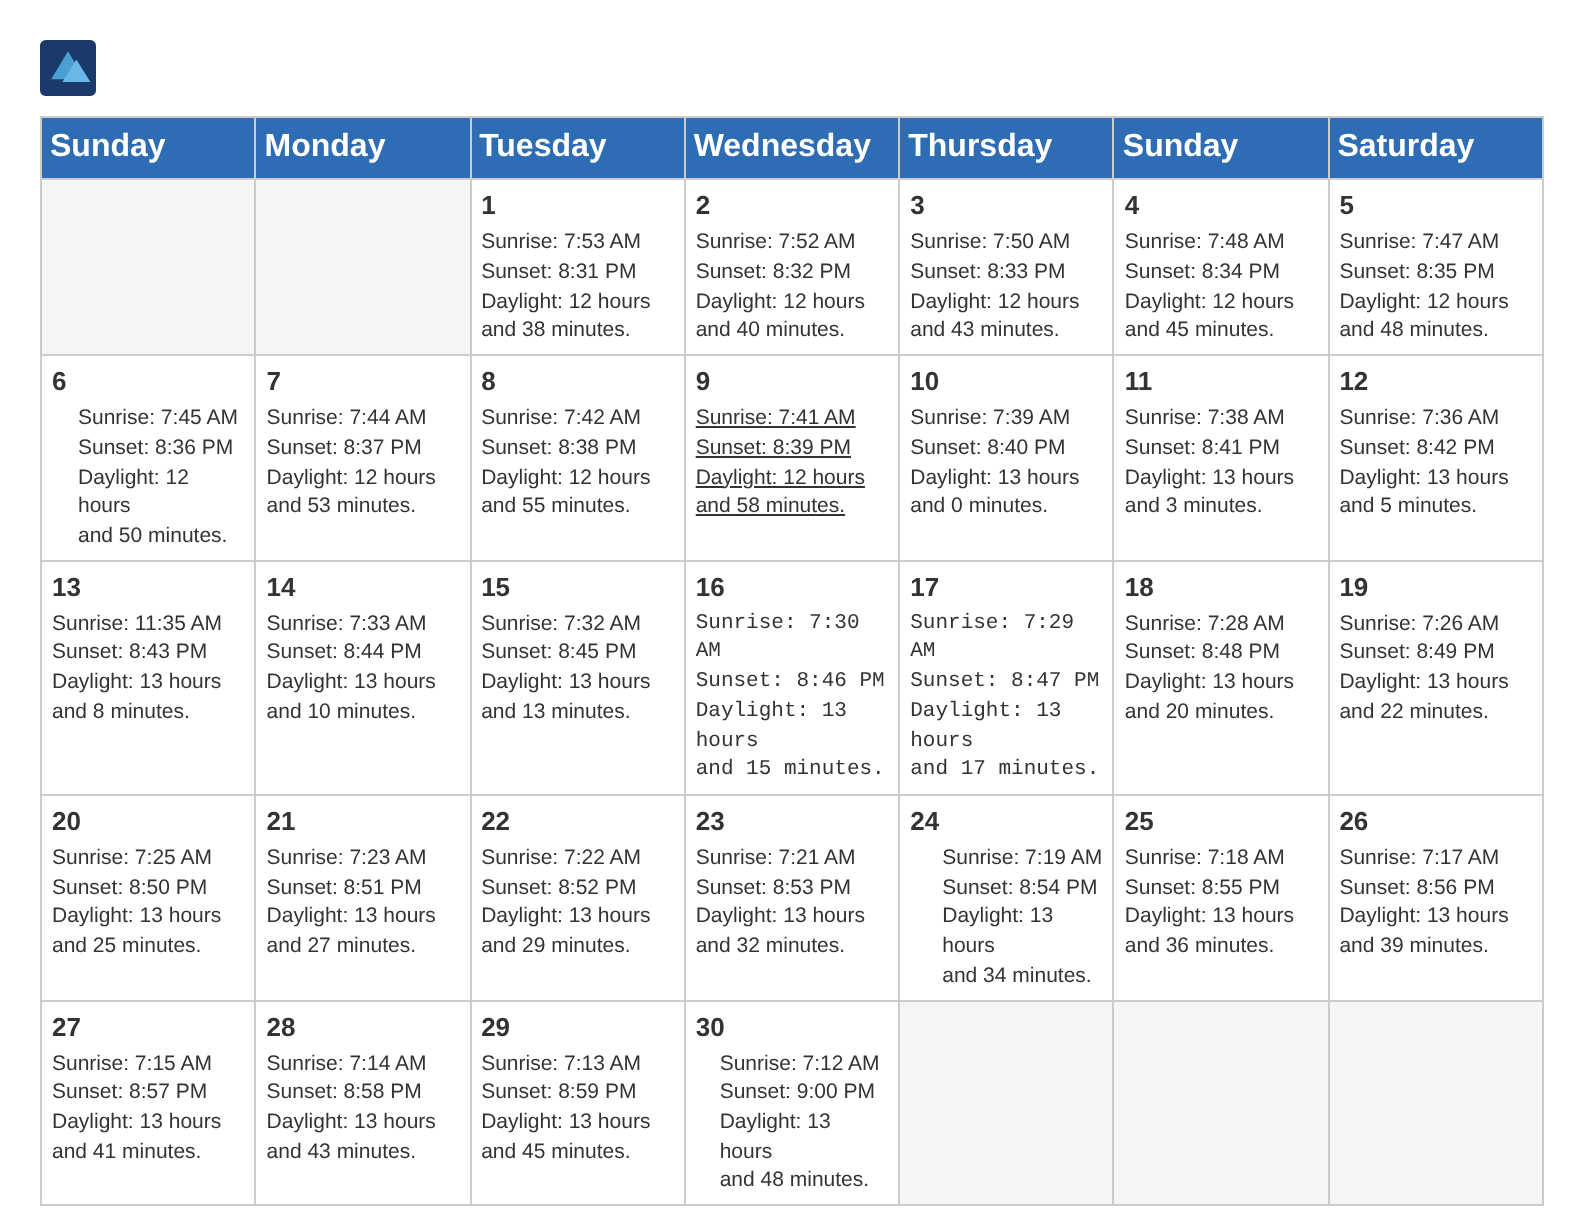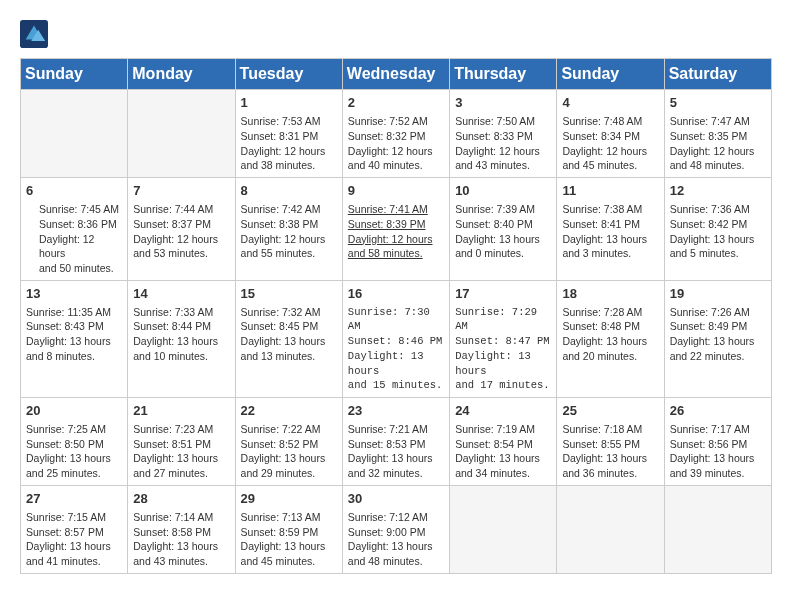--- a/index.html
+++ b/index.html
@@ -285,21 +285,21 @@
         </td>
         <td>
           <span class="day-num">23</span>
           <div class="cell-info" style="white-space: pre-line;">Sunrise: 7:21 AM
 Sunset: 8:53 PM
 Daylight: 13 hours
 and 32 minutes.</div>
         </td>
         <td>
           <span class="day-num">24</span>
-          <div class="cell-info" style="white-space: pre-line;">Sunrise: 7:19 AM
+          <div class="cell-info" style="white-space: pre-line; margin-left: 16px;">Sunrise: 7:19 AM
 Sunset: 8:54 PM
 Daylight: 13 hours
 and 34 minutes.</div>
         </td>
         <td>
           <span class="day-num">25</span>
           <div class="cell-info" style="white-space: pre-line;">Sunrise: 7:18 AM
 Sunset: 8:55 PM
 Daylight: 13 hours
 and 36 minutes.</div>
@@ -329,21 +329,21 @@
         </td>
         <td>
           <span class="day-num">29</span>
           <div class="cell-info" style="white-space: pre-line;">Sunrise: 7:13 AM
 Sunset: 8:59 PM
 Daylight: 13 hours
 and 45 minutes.</div>
         </td>
         <td>
           <span class="day-num">30</span>
-          <div class="cell-info" style="white-space: pre-line;">Sunrise: 7:12 AM
+          <div class="cell-info" style="white-space: pre-line; margin-left: 12px;">Sunrise: 7:12 AM
 Sunset: 9:00 PM
 Daylight: 13 hours
 and 48 minutes.</div>
         </td>
         <td class="empty"></td>
         <td class="empty"></td>
         <td class="empty"></td>
       </tr>
     </tbody>
 </table>

